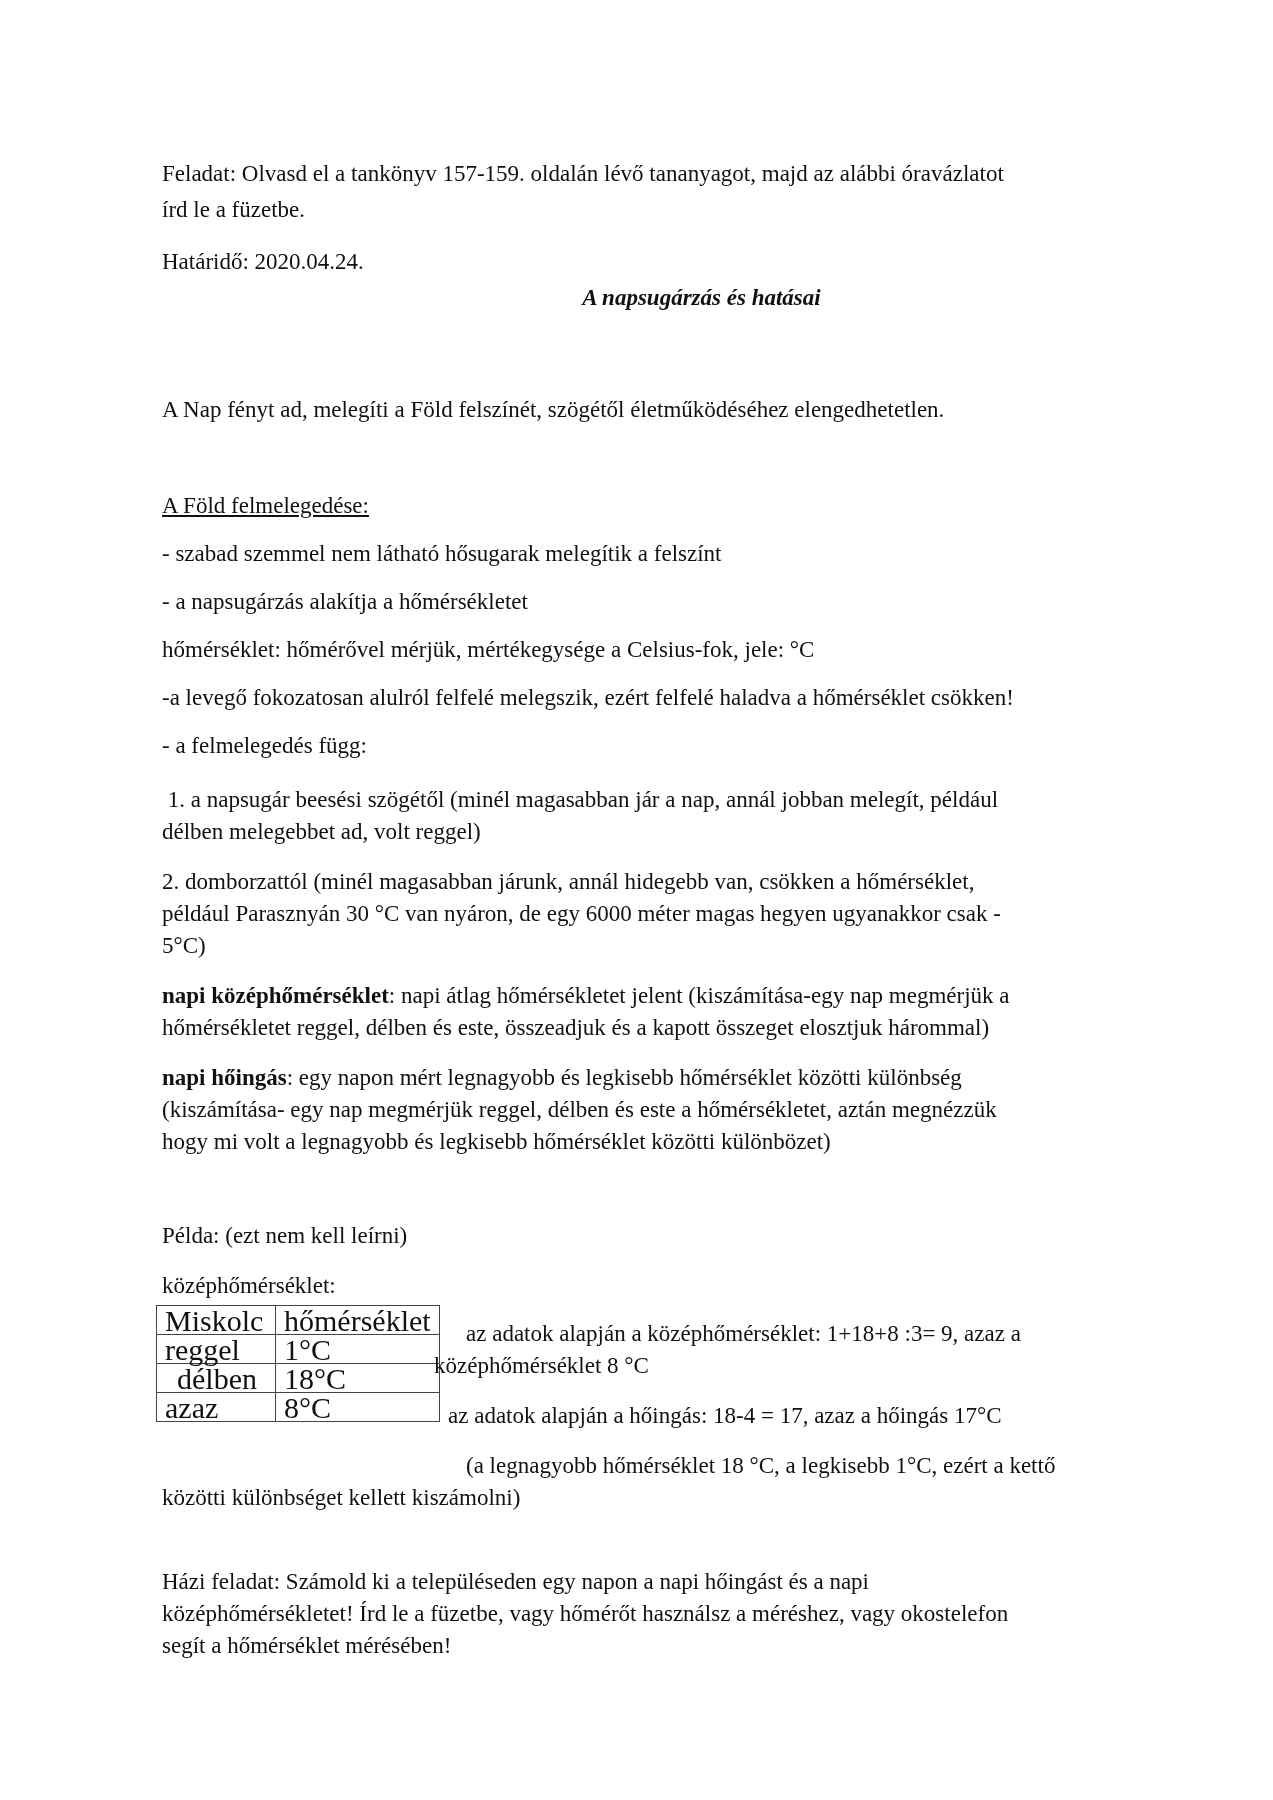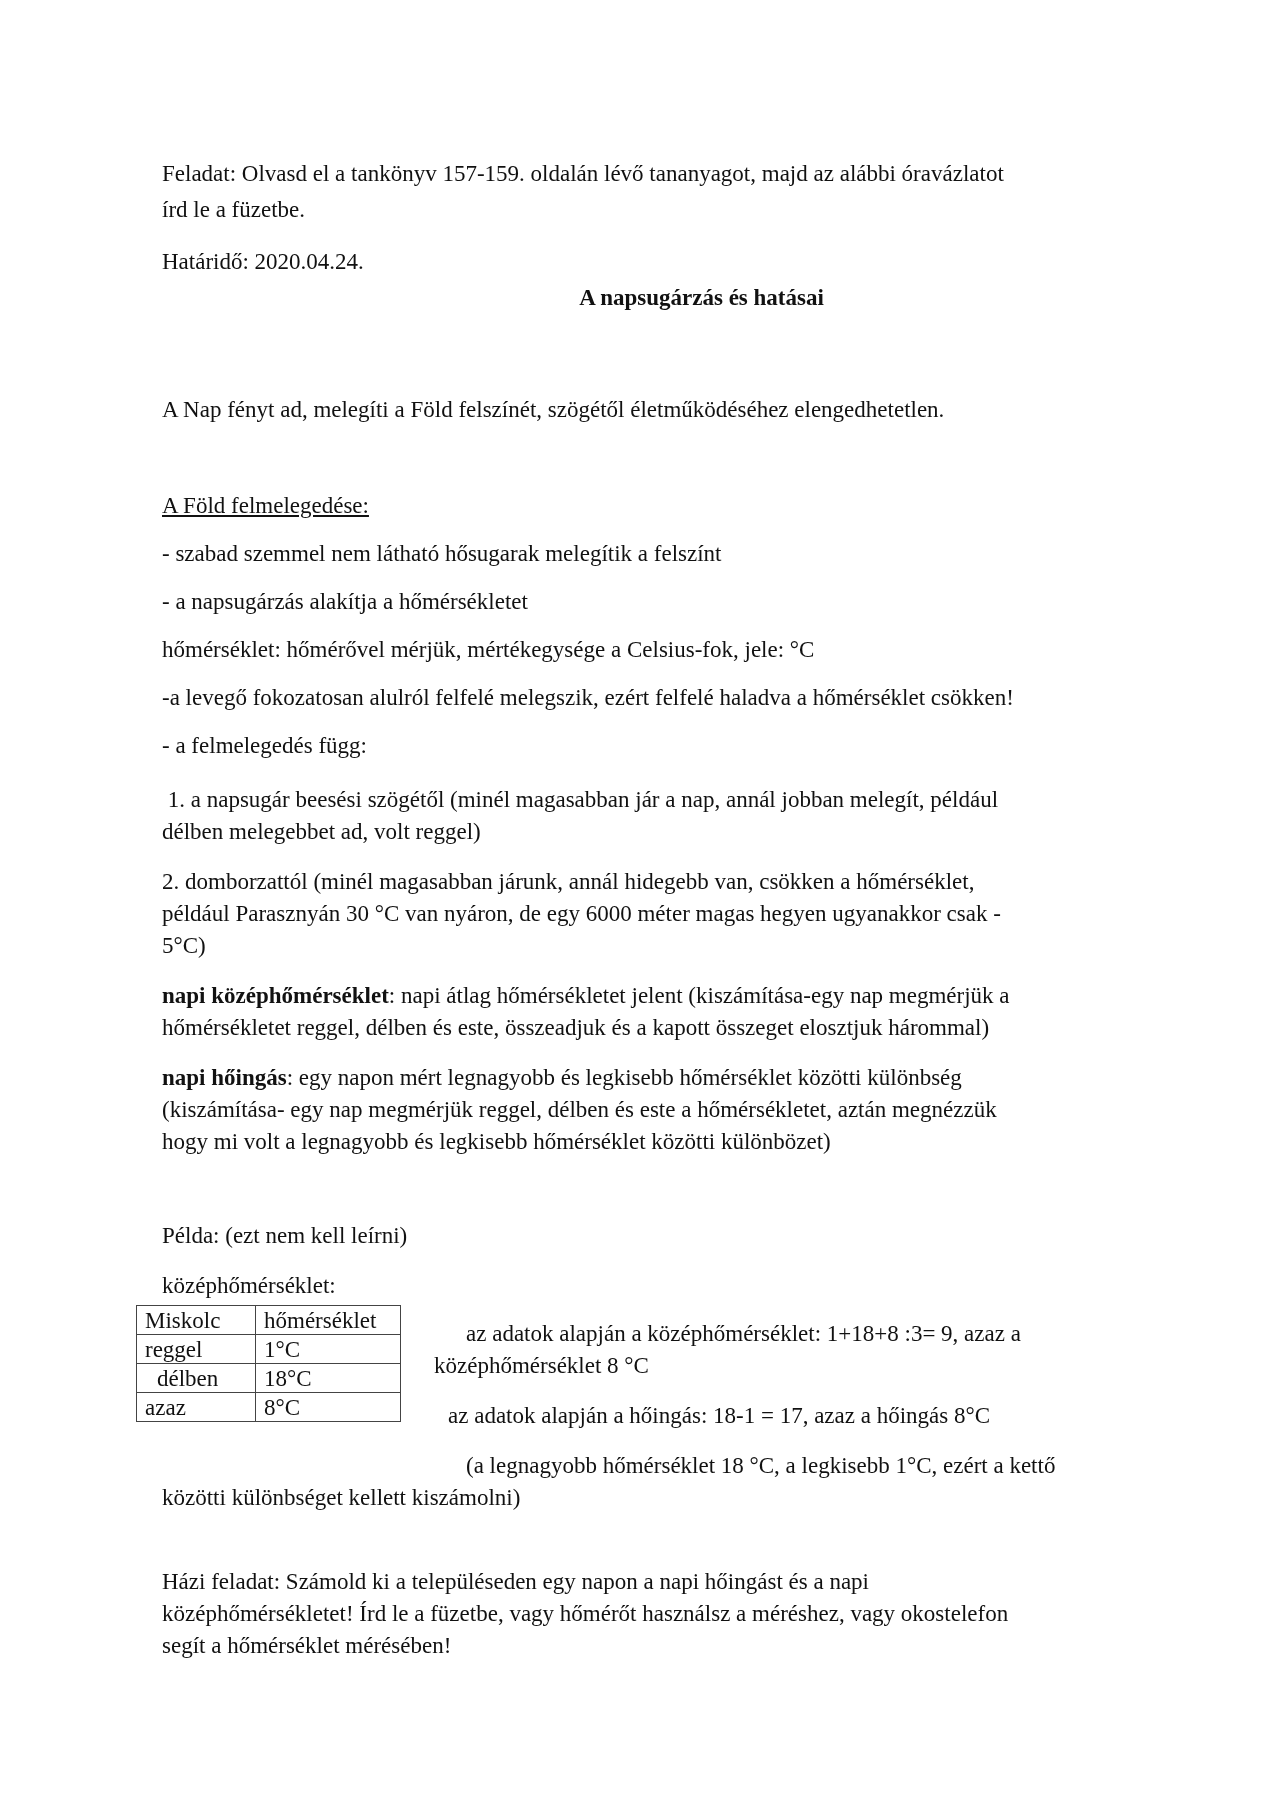--- a/index.html
+++ b/index.html
@@ -26,30 +26,30 @@
     .title {
       position: absolute;
       left: 0;
       width: 1273px;
       text-align: center;
       font-weight: bold;
       text-decoration: underline;
       top: 282px;
       white-space: nowrap;
     }
-    .title span { display: inline-block; padding-left: 130px; }
+    .title span { display: inline-block; padding-left: 130px; font-style: italic; }
     .underline { text-decoration: underline; }
     .bold { font-weight: bold; }
 
     table.temps {
       position: absolute;
-      left: 136px;
+      left: 156px;
       top: 1305px;
       border-collapse: collapse;
-      font-size: 23px;
+      font-size: 30px;
       line-height: 26px;
     }
     table.temps td {
       border: 1.5px solid #444;
       padding: 2px 8px 0 8px;
       height: 25px;
       vertical-align: middle;
       white-space: nowrap;
     }
     table.temps td.c1 { width: 90px; }
@@ -109,20 +109,20 @@
   <tr>
     <td class="c1">azaz</td>
     <td class="c2">8°C</td>
   </tr>
 </tbody>
   </table>
 
 <p class="line" style="top:1308px; left:456px">az adatok alapján a középhőmérséklet: 1+18+8 :3= 9, azaz a</p>
 <p class="line" style="top:1340px; left:424px">középhőmérséklet 8 °C</p>
 
-<p class="line" style="top:1390px; left:438px">az adatok alapján a hőingás: 18-1 = 17, azaz a hőingás 8°C</p>
+<p class="line" style="top:1390px; left:438px">az adatok alapján a hőingás: 18-4 = 17, azaz a hőingás 17°C</p>
 
 <p class="line" style="top:1440px; left:456px">(a legnagyobb hőmérséklet 18 °C, a legkisebb 1°C, ezért a kettő</p>
 <p class="line" style="top:1472px">közötti különbséget kellett kiszámolni)</p>
 
 <p class="line" style="top:1556px">Házi feladat: Számold ki a településeden egy napon a napi hőingást és a napi</p>
 <p class="line" style="top:1588px">középhőmérsékletet! Írd le a füzetbe, vagy hőmérőt használsz a méréshez, vagy okostelefon</p>
 <p class="line" style="top:1620px">segít a hőmérséklet mérésében!</p>
 
 </body></html>

